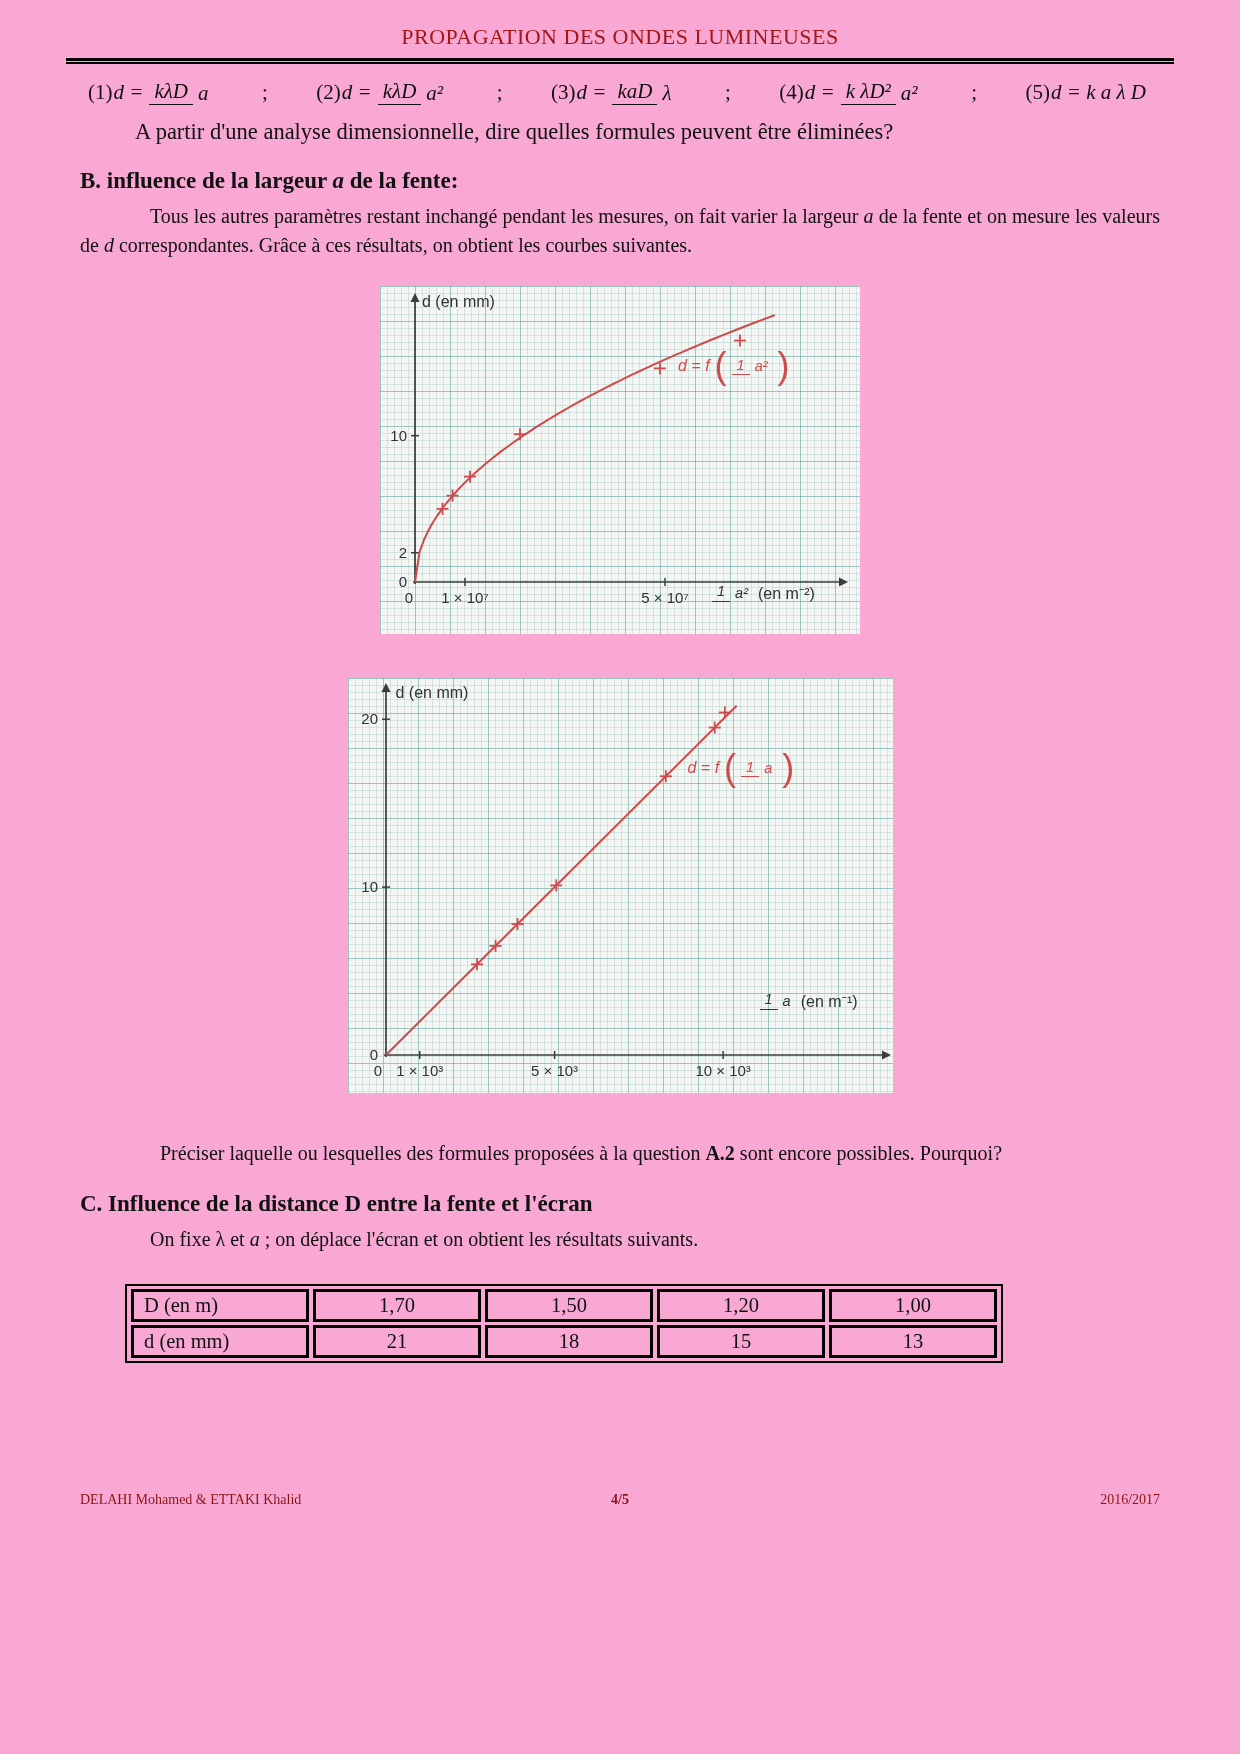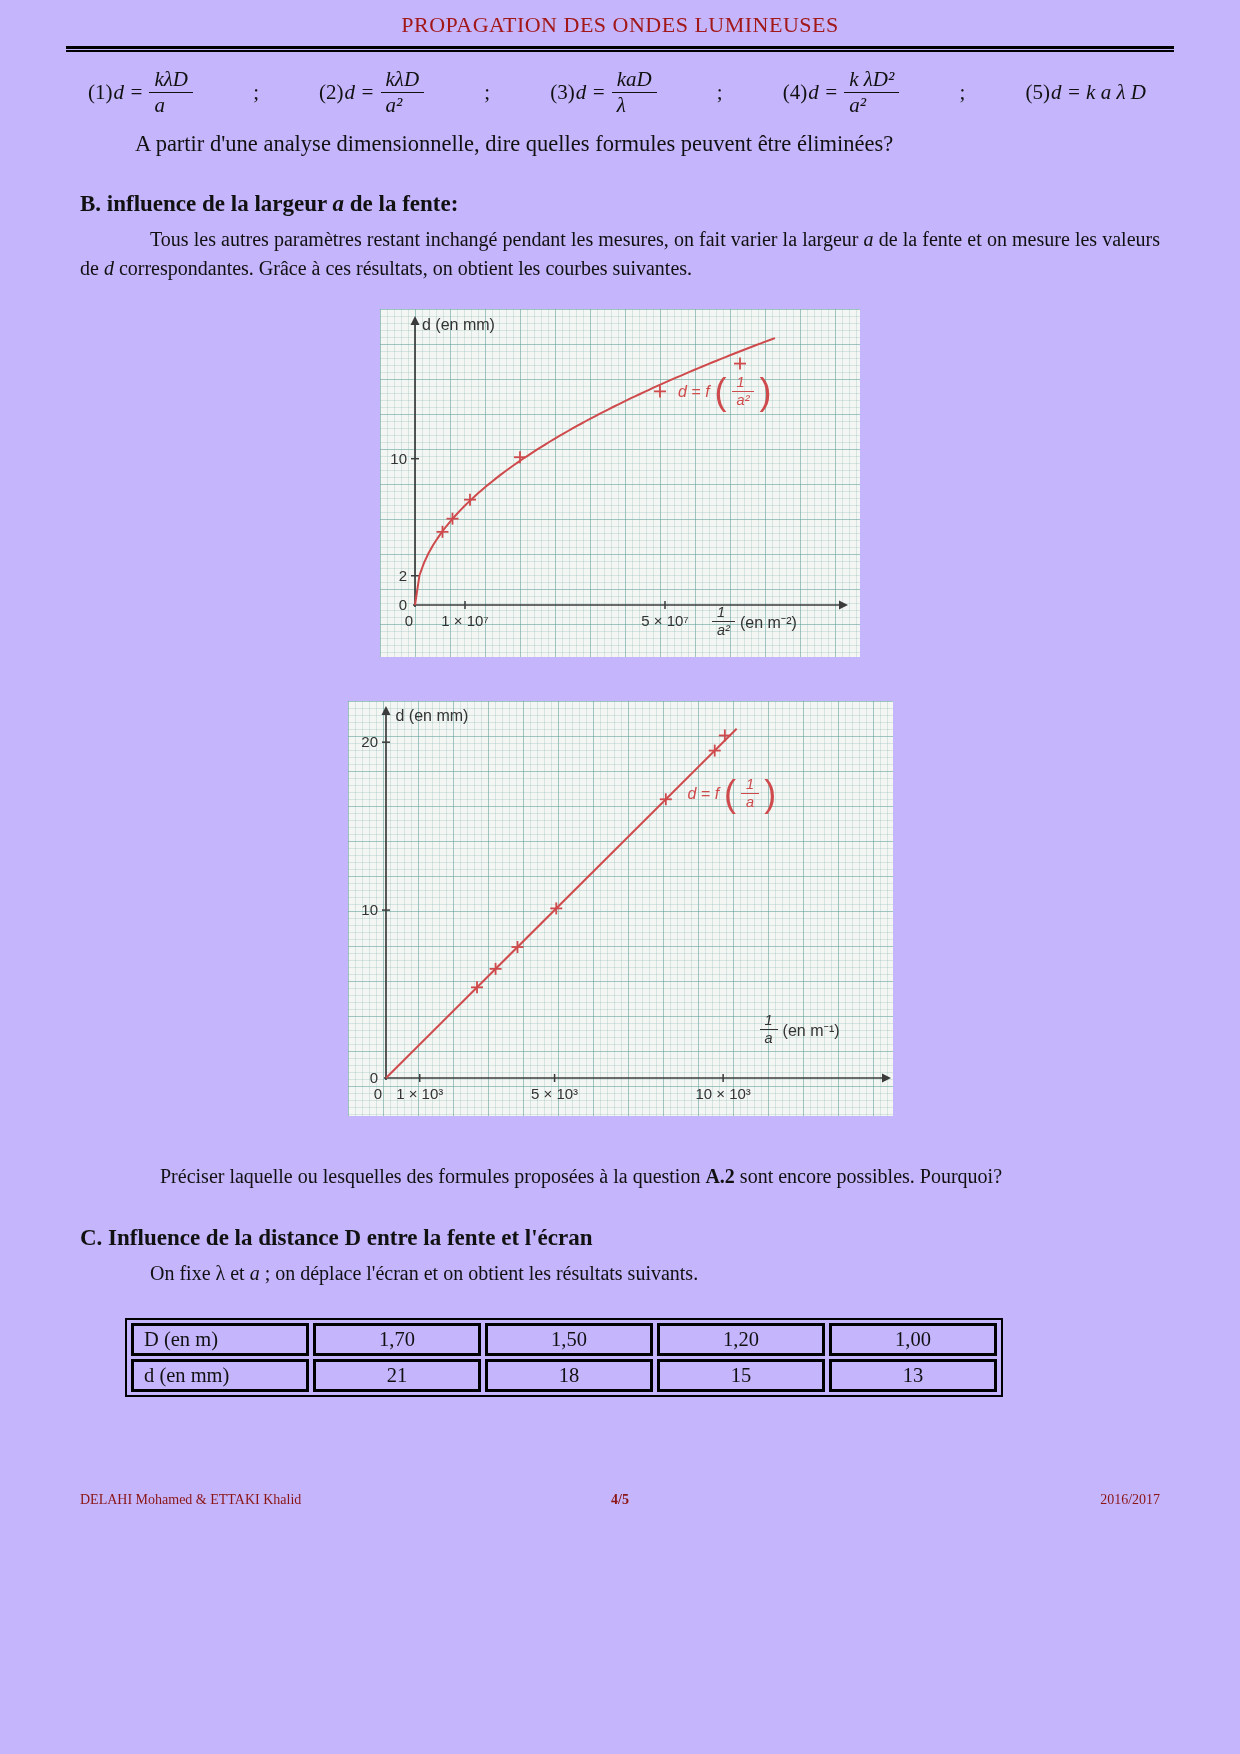--- a/index.html
+++ b/index.html
@@ -3,39 +3,39 @@
 <meta charset="utf-8">
 <style>
   :root{
     --title-color:#a21818;
     --footer-color:#8b1414;
     --curve-color:#cf4a4c;
     --text-color:#111111;
   }
   *{box-sizing:border-box;}
   body{margin:0;background:#ffffff;font-family:"Liberation Serif",serif;color:var(--text-color);}
-  .page{position:relative;width:1240px;height:1754px;background:#c4b5fd;padding:12px 80px 0;overflow:hidden;}
+  .page{position:relative;width:1240px;height:1754px;background:#f9a8d4;padding:24px 80px 0;overflow:hidden;}
 
   
   .title{color:var(--title-color);text-align:center;font-size:22px;letter-spacing:.5px;margin:0;font-weight:normal;}
   .double-rule{height:6px;border-top:3px solid #000;border-bottom:2px solid #000;margin:8px -14px 0 -14px;}
 
   
   .formula-row{display:flex;align-items:center;justify-content:space-between;margin-top:16px;font-size:21px;padding:0 8px;}
   .fitem{display:inline-flex;align-items:center;}
   .flead{font-style:normal;}
   .fvar{font-style:italic;margin:0 6px 0 1px;}
-  .frac{display:inline-flex;flex-direction:column;line-height:1.1;vertical-align:middle;}
+  .frac{display:inline-flex;flex-direction:row;align-items:center;line-height:1.1;vertical-align:middle;}
   .frac .fnum{padding:0 5px 1px;border-bottom:1.6px solid currentColor;font-style:italic;}
   .frac .fden{padding:1px 5px 0;font-style:italic;}
   .fsep{font-size:21px;}
   .q1{margin:14px 0 0 55px;font-size:22.5px;}
 
   
-  .sec-heading{font-size:23px;font-weight:bold;margin:34px 0 0;}
+  .sec-heading{font-size:23px;font-weight:bold;margin:23px 0 0;}
   .sec-heading .em{font-style:italic;}
   .para{font-size:20px;text-align:justify;line-height:1.45;margin:8px 0 0;}
   .para .ind{display:inline-block;width:70px;}
   .para .em{font-style:italic;}
   .para .bold{font-weight:bold;}
 
   
   .chart-block{display:flex;justify-content:center;margin:0;}
   .cb1{margin-top:26px;}
   .cb2{margin-top:44px;}

